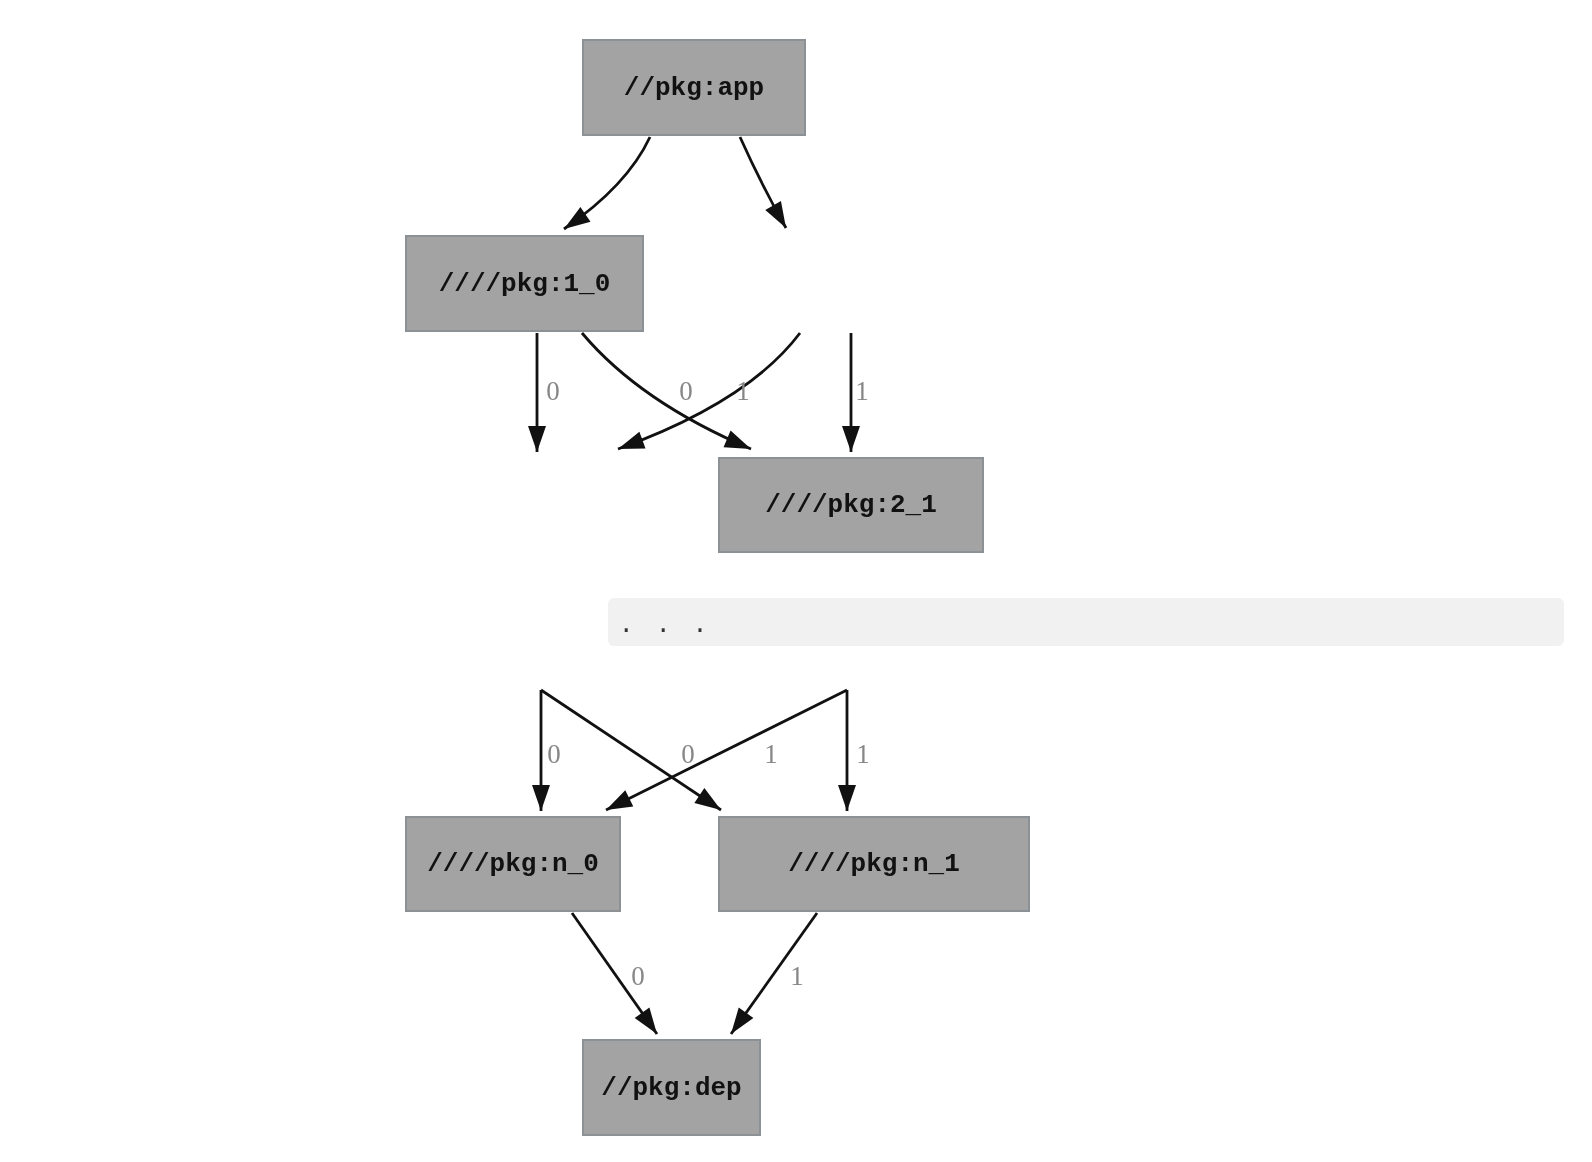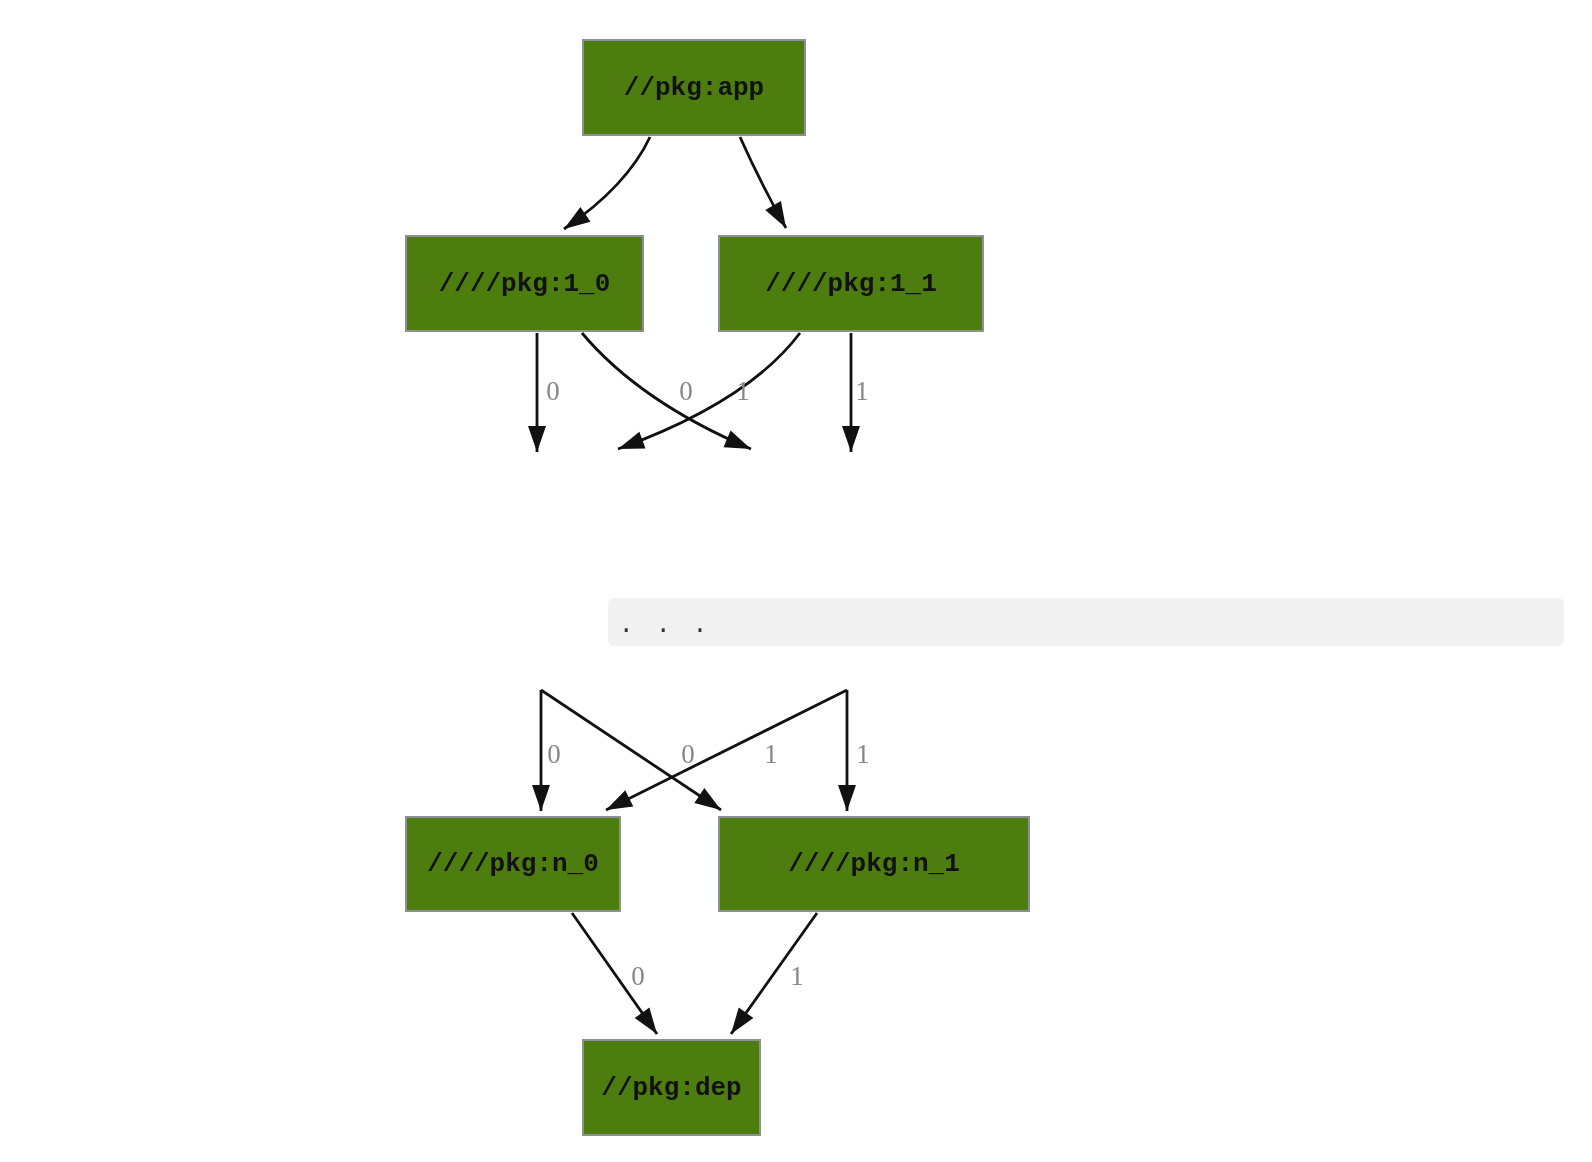--- a/index.html
+++ b/index.html
@@ -28,21 +28,21 @@
   }
   .edge-label {
     font-family: "Liberation Serif", serif;
     font-size: 27px;
     fill: #878787;
     text-anchor: middle;
   }
   .node {
     position: absolute;
     box-sizing: border-box;
-    background: #4d7c0f;
+    background: #a3a3a3;
     border: 2.5px solid #8c9196;
     display: flex;
     align-items: center;
     justify-content: center;
   }
   .node-label {
     font-family: "Liberation Mono", monospace;
     font-weight: 700;
     font-size: 26px;
     color: #111111;
@@ -112,25 +112,25 @@
   </svg>
 
   <div class="node" style="left:582px;top:39px;width:224px;height:97px">
     <span class="node-label">//pkg:app</span>
   </div>
 
   <div class="node" style="left:405px;top:235px;width:239px;height:97px">
     <span class="node-label">////pkg:1_0</span>
   </div>
 
-  <div class="node" style="left:718px;top:235px;width:266px;height:97px">
-    <span class="node-label">////pkg:1_1</span>
-  </div>
 
 
+  <div class="node" style="left:718px;top:457px;width:266px;height:96px">
+    <span class="node-label">////pkg:2_1</span>
+  </div>
 
   <div class="separator">
     <span class="separator-text">. . .</span>
   </div>
 
   <div class="node" style="left:405px;top:816px;width:216px;height:96px">
     <span class="node-label">////pkg:n_0</span>
   </div>
 
   <div class="node" style="left:718px;top:816px;width:312px;height:96px">

